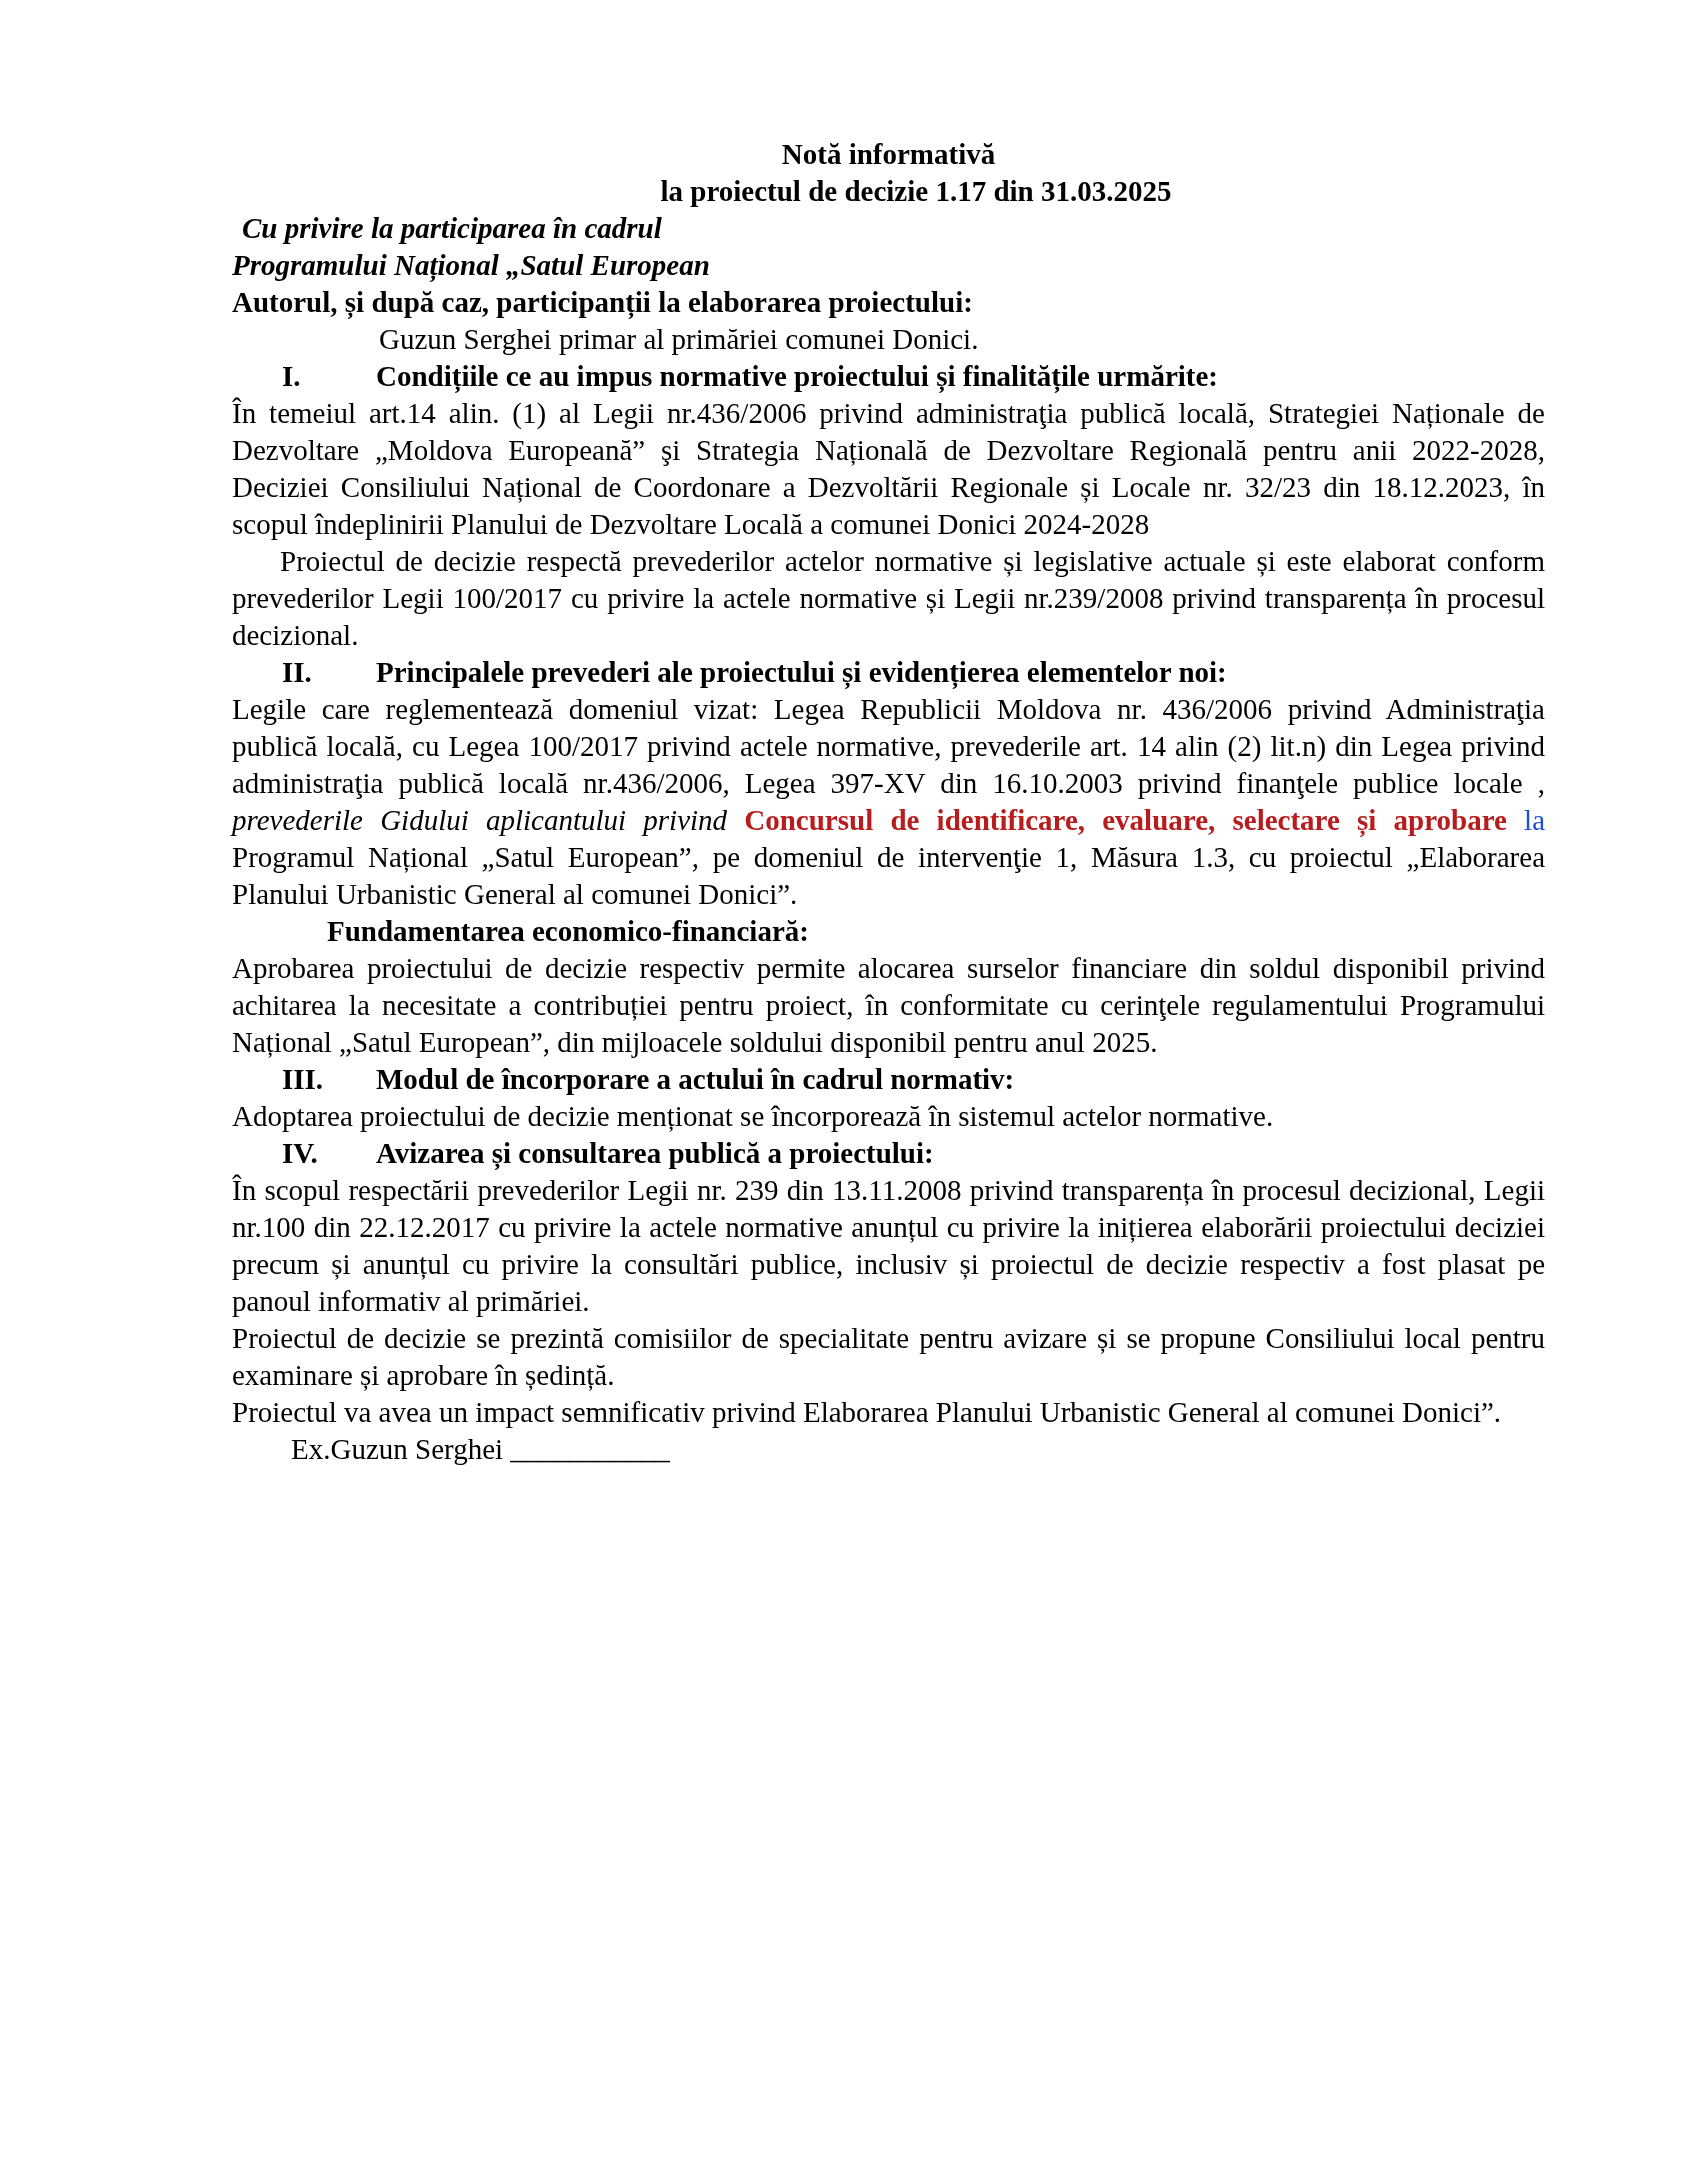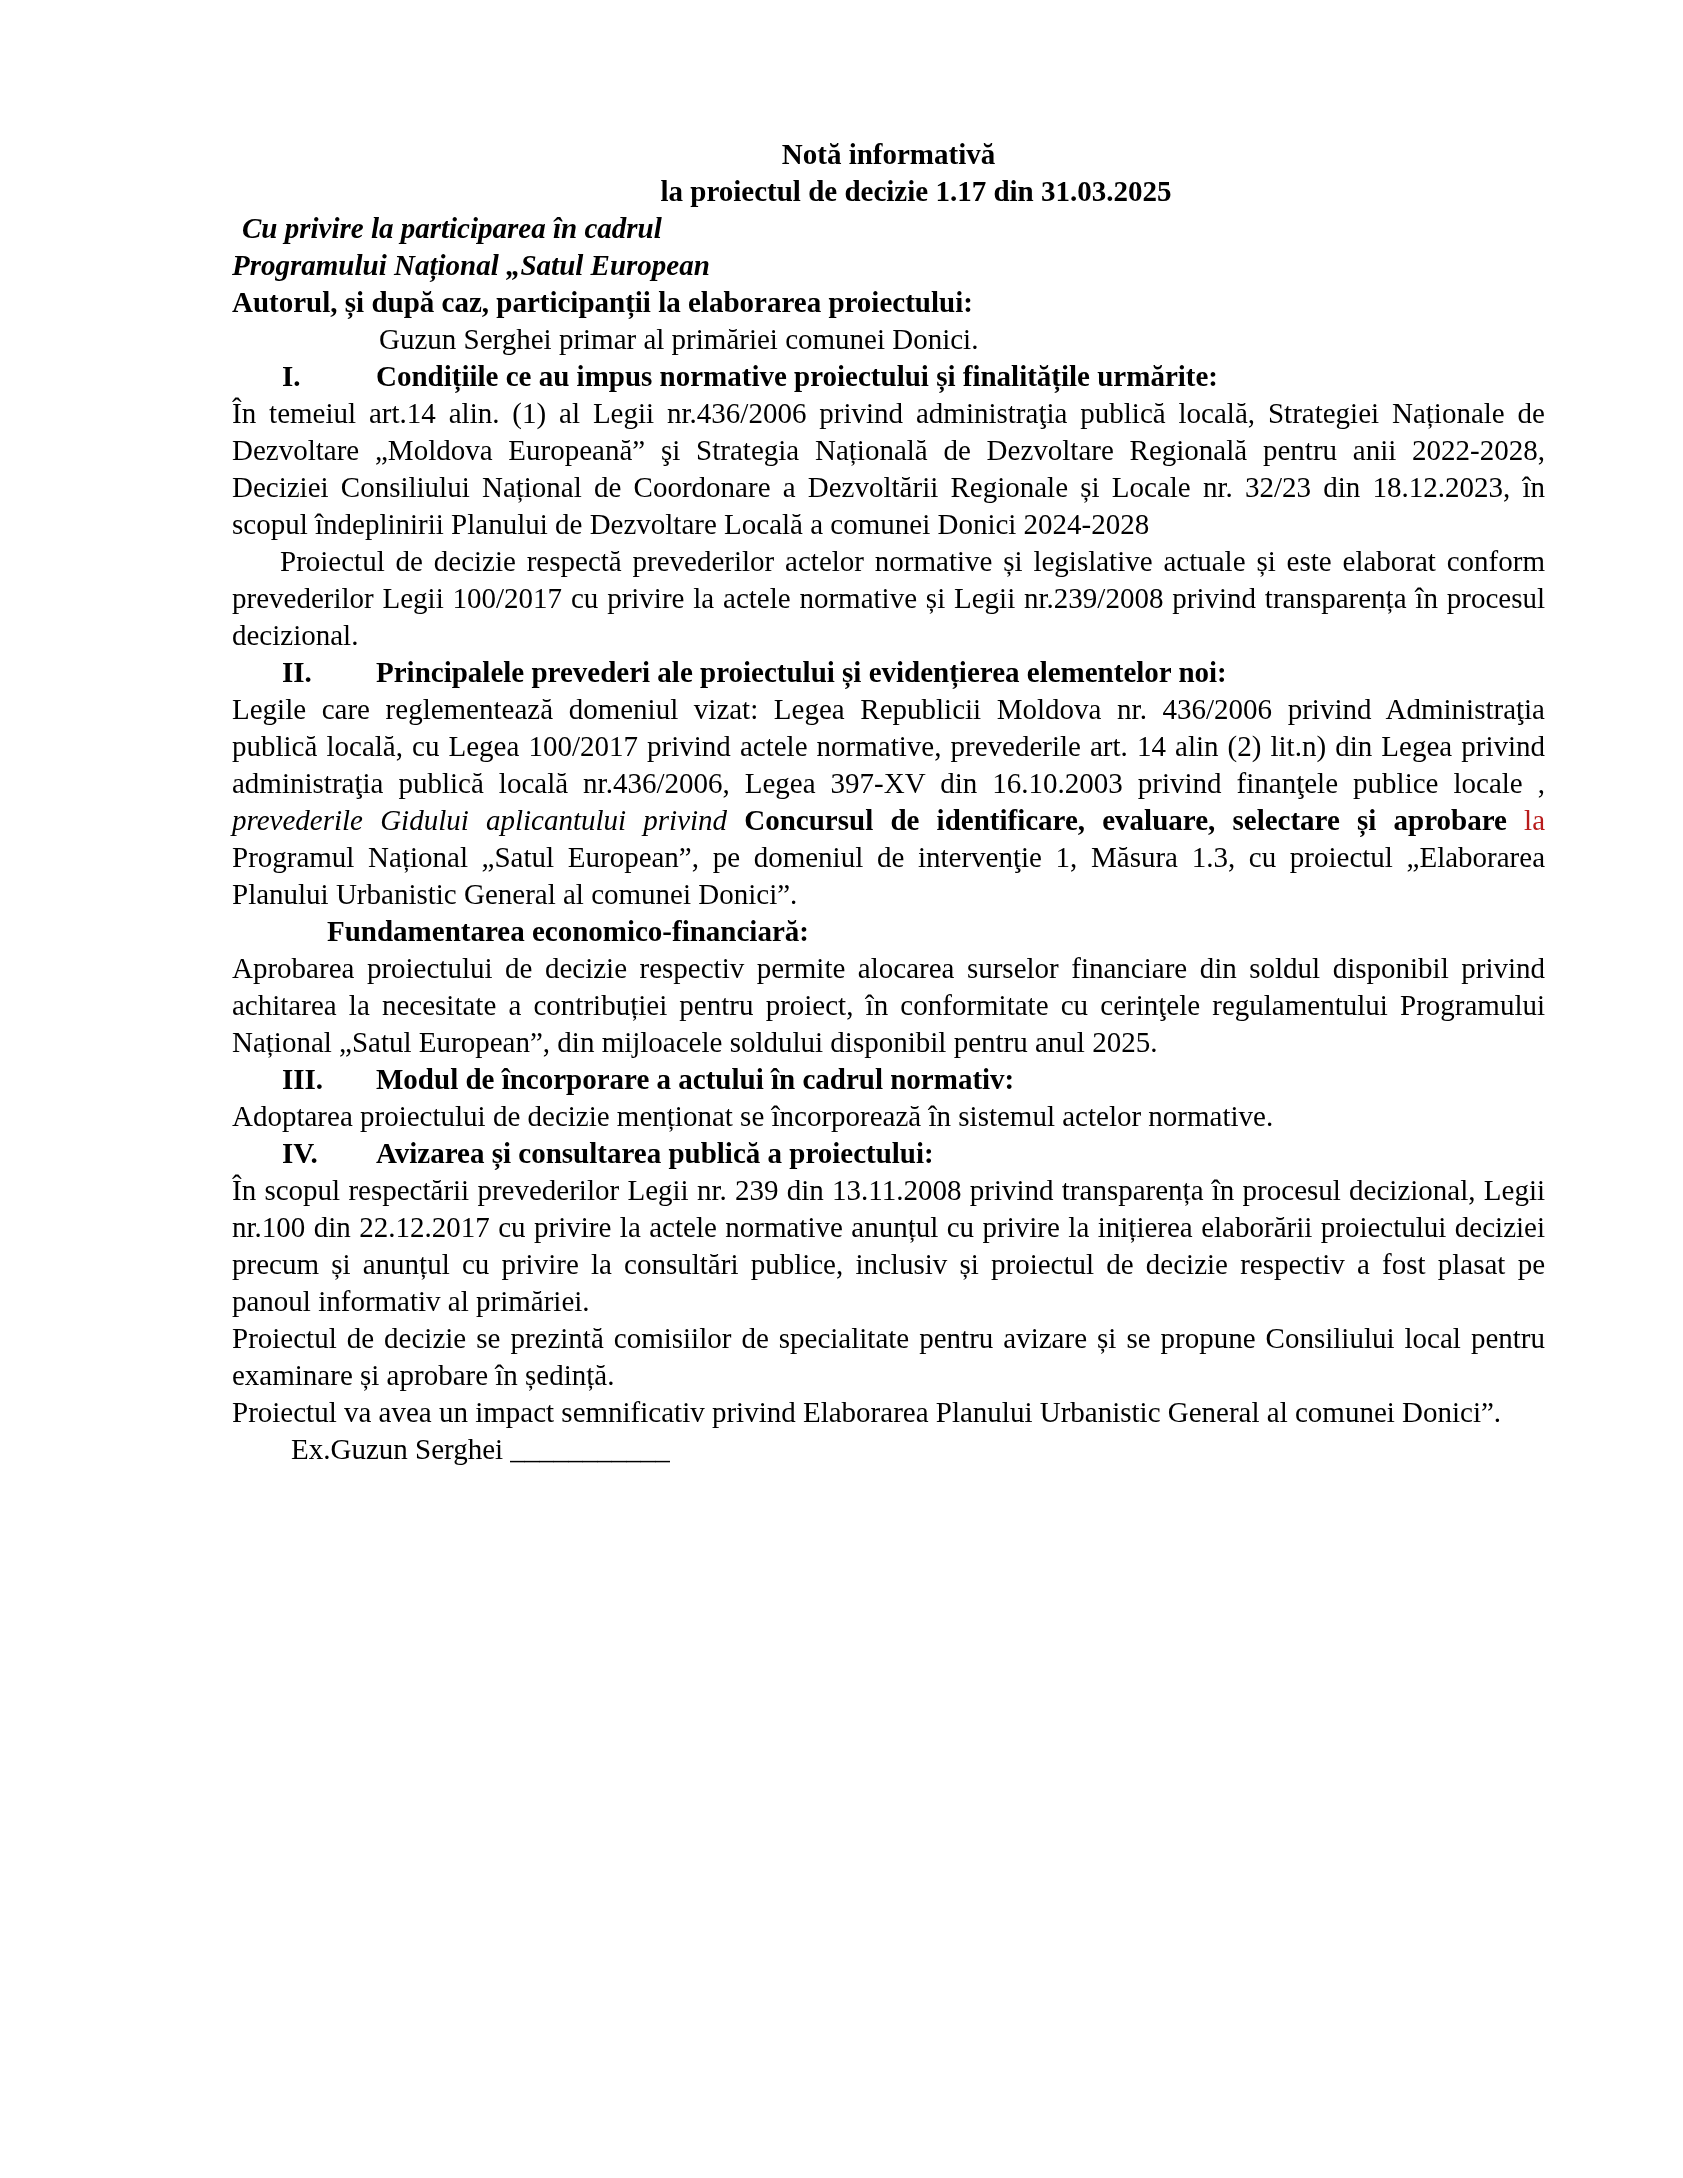--- a/index.html
+++ b/index.html
@@ -17,22 +17,22 @@
     .title-line { line-height: 37px; }
     .subj1 { padding-left: 10px; }
     .authors-name { padding-left: 147px; }
     .sec { display: flex; }
     .sec .num { width: 52px; padding-left: 50px; }
     .sec .lbl { }
     .indent { text-indent: 48px; }
     .fund { padding-left: 95px; }
     .impact { padding-left: 48px; }
     .sig { padding-left: 59px; }
-    .blue { color: #000000; font-weight: bold; }
-    .blue-plain { color: #b91c1c; }
+    .blue { color: #b91c1c; font-weight: bold; }
+    .blue-plain { color: #1d4ed8; }
   </style>
 </head>
 <body>
 
 <div class="page">
   <p class="center b title-line">Notă informativă</p>
   <p class="center b title-line" style="padding-left:55px;">la proiectul de decizie 1.17 din 31.03.2025</p>
   <p class="b i subj1">Cu privire la participarea în cadrul</p>
   <p class="b i">Programului Național „Satul European</p>
   <p class="b">Autorul, și după caz, participanții la elaborarea proiectului:</p>

